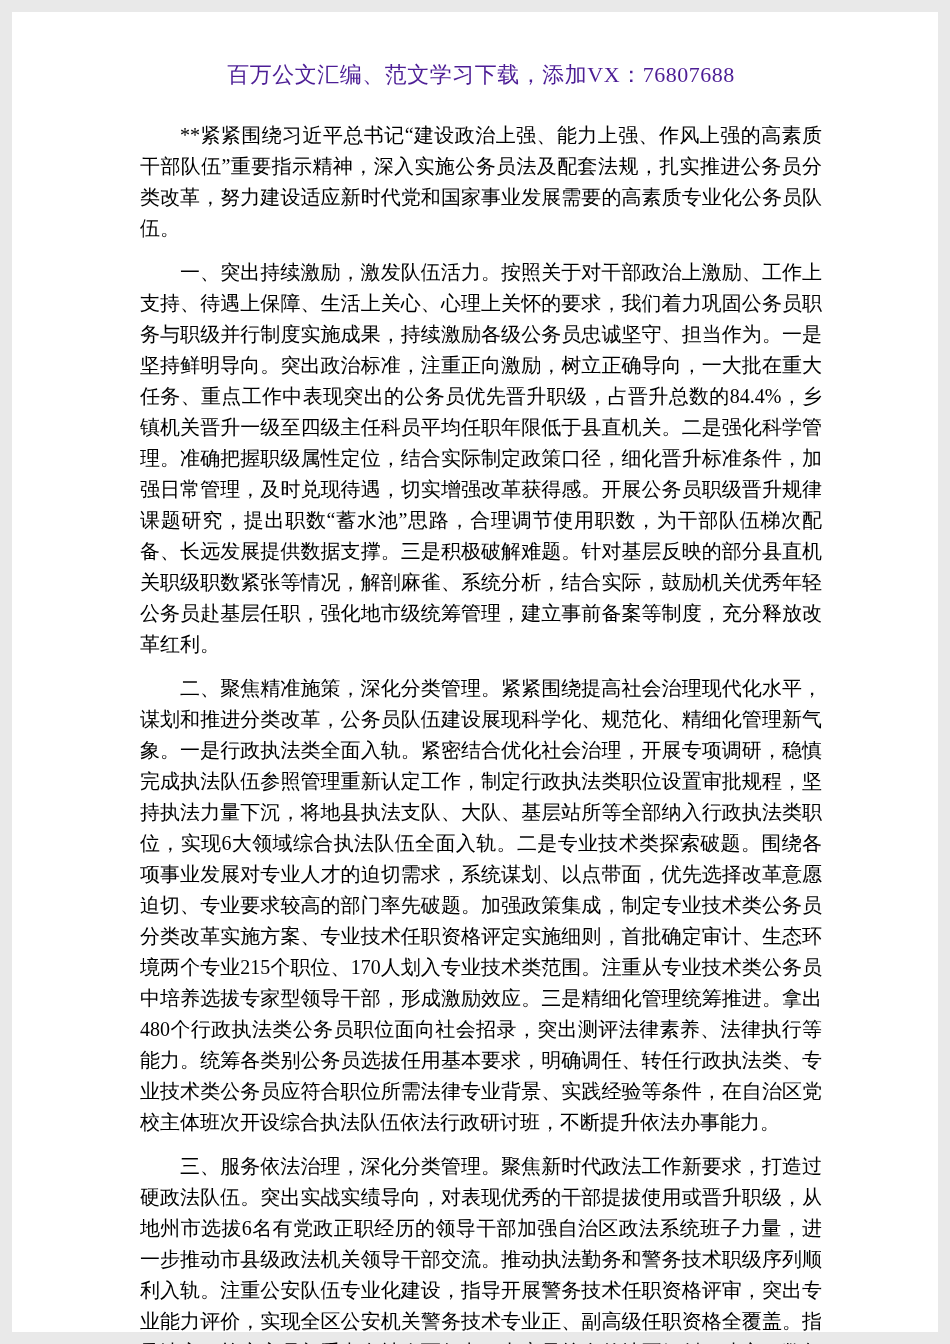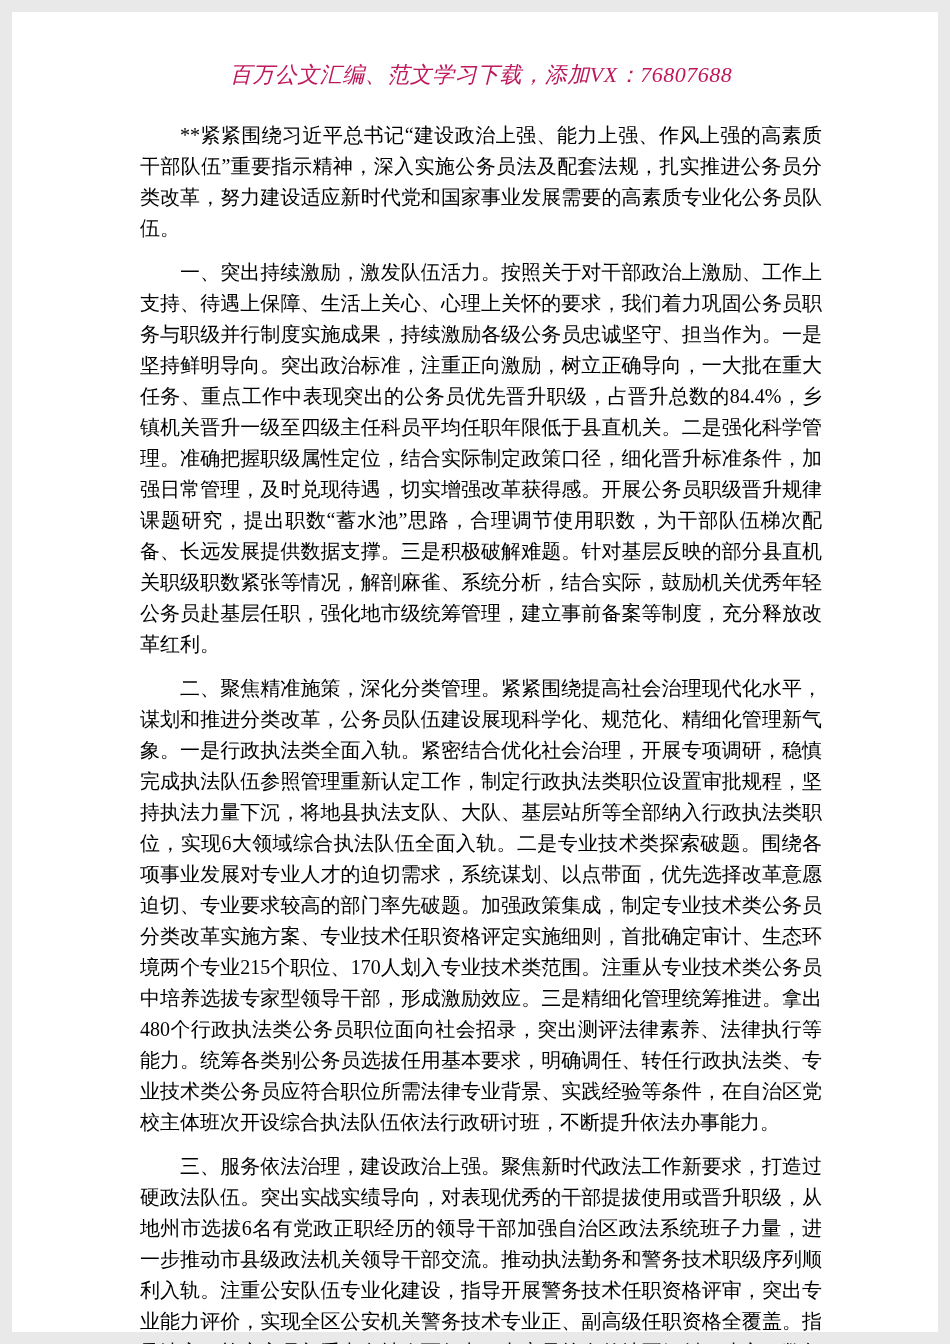--- a/index.html
+++ b/index.html
@@ -39,24 +39,24 @@
     text-justify: inter-ideograph;
   }
   .doc-body p .lead {
     font-weight: normal;
   }
 </style>
 </head>
 <body>
 
 <div class="page">
-  <div class="notice" style="color: #be185d; font-style: italic;">百万公文汇编、范文学习下载，添加VX：76807688</div>
+  <div class="notice" style="color: #4c1d95;">百万公文汇编、范文学习下载，添加VX：76807688</div>
 
   <div class="doc-body">
     <p><span class="lead"></span><span>**紧紧围绕习近平总书记“建设政治上强、能力上强、作风上强的高素质干部队伍”重要指示精神，深入实施公务员法及配套法规，扎实推进公务员分类改革，努力建设适应新时代党和国家事业发展需要的高素质专业化公务员队伍。</span></p>
 
     <p><span class="lead">一、突出持续激励，激发队伍活力。</span><span>按照关于对干部政治上激励、工作上支持、待遇上保障、生活上关心、心理上关怀的要求，我们着力巩固公务员职务与职级并行制度实施成果，持续激励各级公务员忠诚坚守、担当作为。一是坚持鲜明导向。突出政治标准，注重正向激励，树立正确导向，一大批在重大任务、重点工作中表现突出的公务员优先晋升职级，占晋升总数的84.4%，乡镇机关晋升一级至四级主任科员平均任职年限低于县直机关。二是强化科学管理。准确把握职级属性定位，结合实际制定政策口径，细化晋升标准条件，加强日常管理，及时兑现待遇，切实增强改革获得感。开展公务员职级晋升规律课题研究，提出职数“蓄水池”思路，合理调节使用职数，为干部队伍梯次配备、长远发展提供数据支撑。三是积极破解难题。针对基层反映的部分县直机关职级职数紧张等情况，解剖麻雀、系统分析，结合实际，鼓励机关优秀年轻公务员赴基层任职，强化地市级统筹管理，建立事前备案等制度，充分释放改革红利。</span></p>
 
     <p><span class="lead">二、聚焦精准施策，深化分类管理。</span><span>紧紧围绕提高社会治理现代化水平，谋划和推进分类改革，公务员队伍建设展现科学化、规范化、精细化管理新气象。一是行政执法类全面入轨。紧密结合优化社会治理，开展专项调研，稳慎完成执法队伍参照管理重新认定工作，制定行政执法类职位设置审批规程，坚持执法力量下沉，将地县执法支队、大队、基层站所等全部纳入行政执法类职位，实现6大领域综合执法队伍全面入轨。二是专业技术类探索破题。围绕各项事业发展对专业人才的迫切需求，系统谋划、以点带面，优先选择改革意愿迫切、专业要求较高的部门率先破题。加强政策集成，制定专业技术类公务员分类改革实施方案、专业技术任职资格评定实施细则，首批确定审计、生态环境两个专业215个职位、170人划入专业技术类范围。注重从专业技术类公务员中培养选拔专家型领导干部，形成激励效应。三是精细化管理统筹推进。拿出480个行政执法类公务员职位面向社会招录，突出测评法律素养、法律执行等能力。统筹各类别公务员选拔任用基本要求，明确调任、转任行政执法类、专业技术类公务员应符合职位所需法律专业背景、实践经验等条件，在自治区党校主体班次开设综合执法队伍依法行政研讨班，不断提升依法办事能力。</span></p>
 
-    <p><span class="lead">三、服务依法治理，建设政治上强。</span><span>聚焦新时代政法工作新要求，打造过硬政法队伍。突出实战实绩导向，对表现优秀的干部提拔使用或晋升职级，从地州市选拔6名有党政正职经历的领导干部加强自治区政法系统班子力量，进一步推动市县级政法机关领导干部交流。推动执法勤务和警务技术职级序列顺利入轨。注重公安队伍专业化建设，指导开展警务技术任职资格评审，突出专业能力评价，实现全区公安机关警务技术专业正、副高级任职资格全覆盖。指导法官、检察官员额重点向社会面复杂、办案量较多的地区倾斜，建立职数年审备案制度，法官、检察官单独职务序列晋升进入常态管理。</span></p>
+    <p><span class="lead">三、服务依法治理，深化分类管理。</span><span>聚焦新时代政法工作新要求，打造过硬政法队伍。突出实战实绩导向，对表现优秀的干部提拔使用或晋升职级，从地州市选拔6名有党政正职经历的领导干部加强自治区政法系统班子力量，进一步推动市县级政法机关领导干部交流。推动执法勤务和警务技术职级序列顺利入轨。注重公安队伍专业化建设，指导开展警务技术任职资格评审，突出专业能力评价，实现全区公安机关警务技术专业正、副高级任职资格全覆盖。指导法官、检察官员额重点向社会面复杂、办案量较多的地区倾斜，建立职数年审备案制度，法官、检察官单独职务序列晋升进入常态管理。</span></p>
   </div>
 </div>
 
 </body></html>

